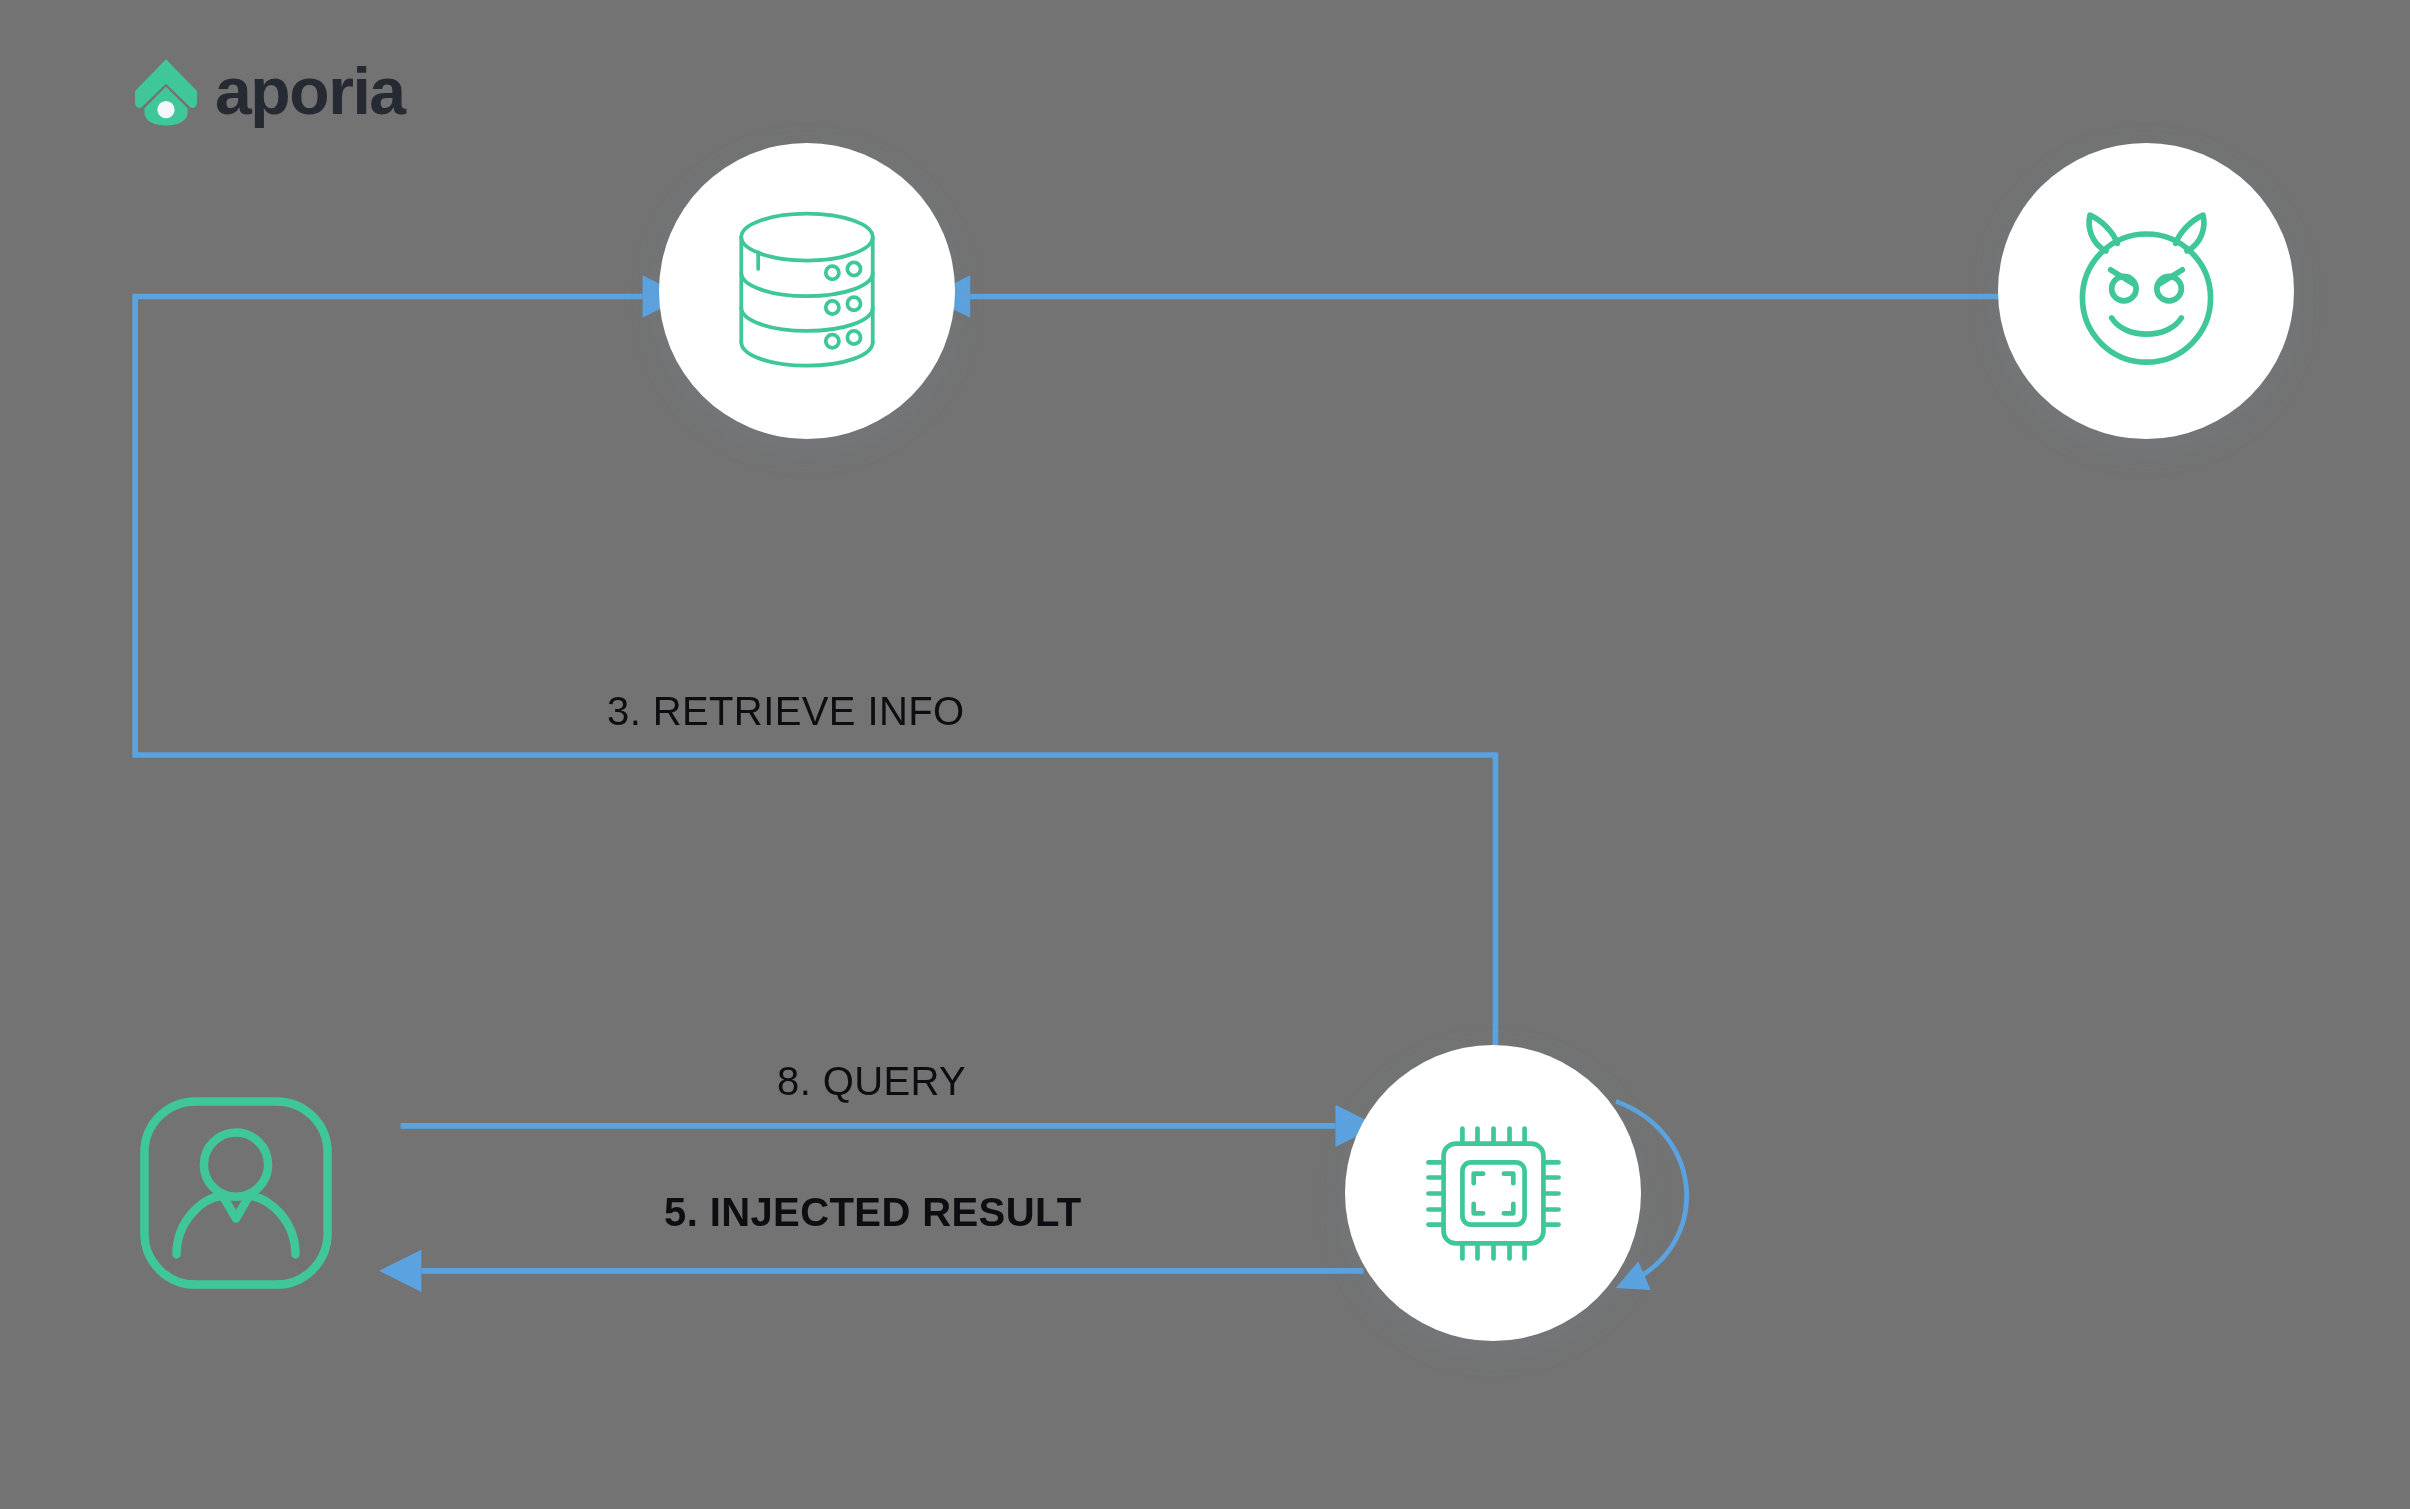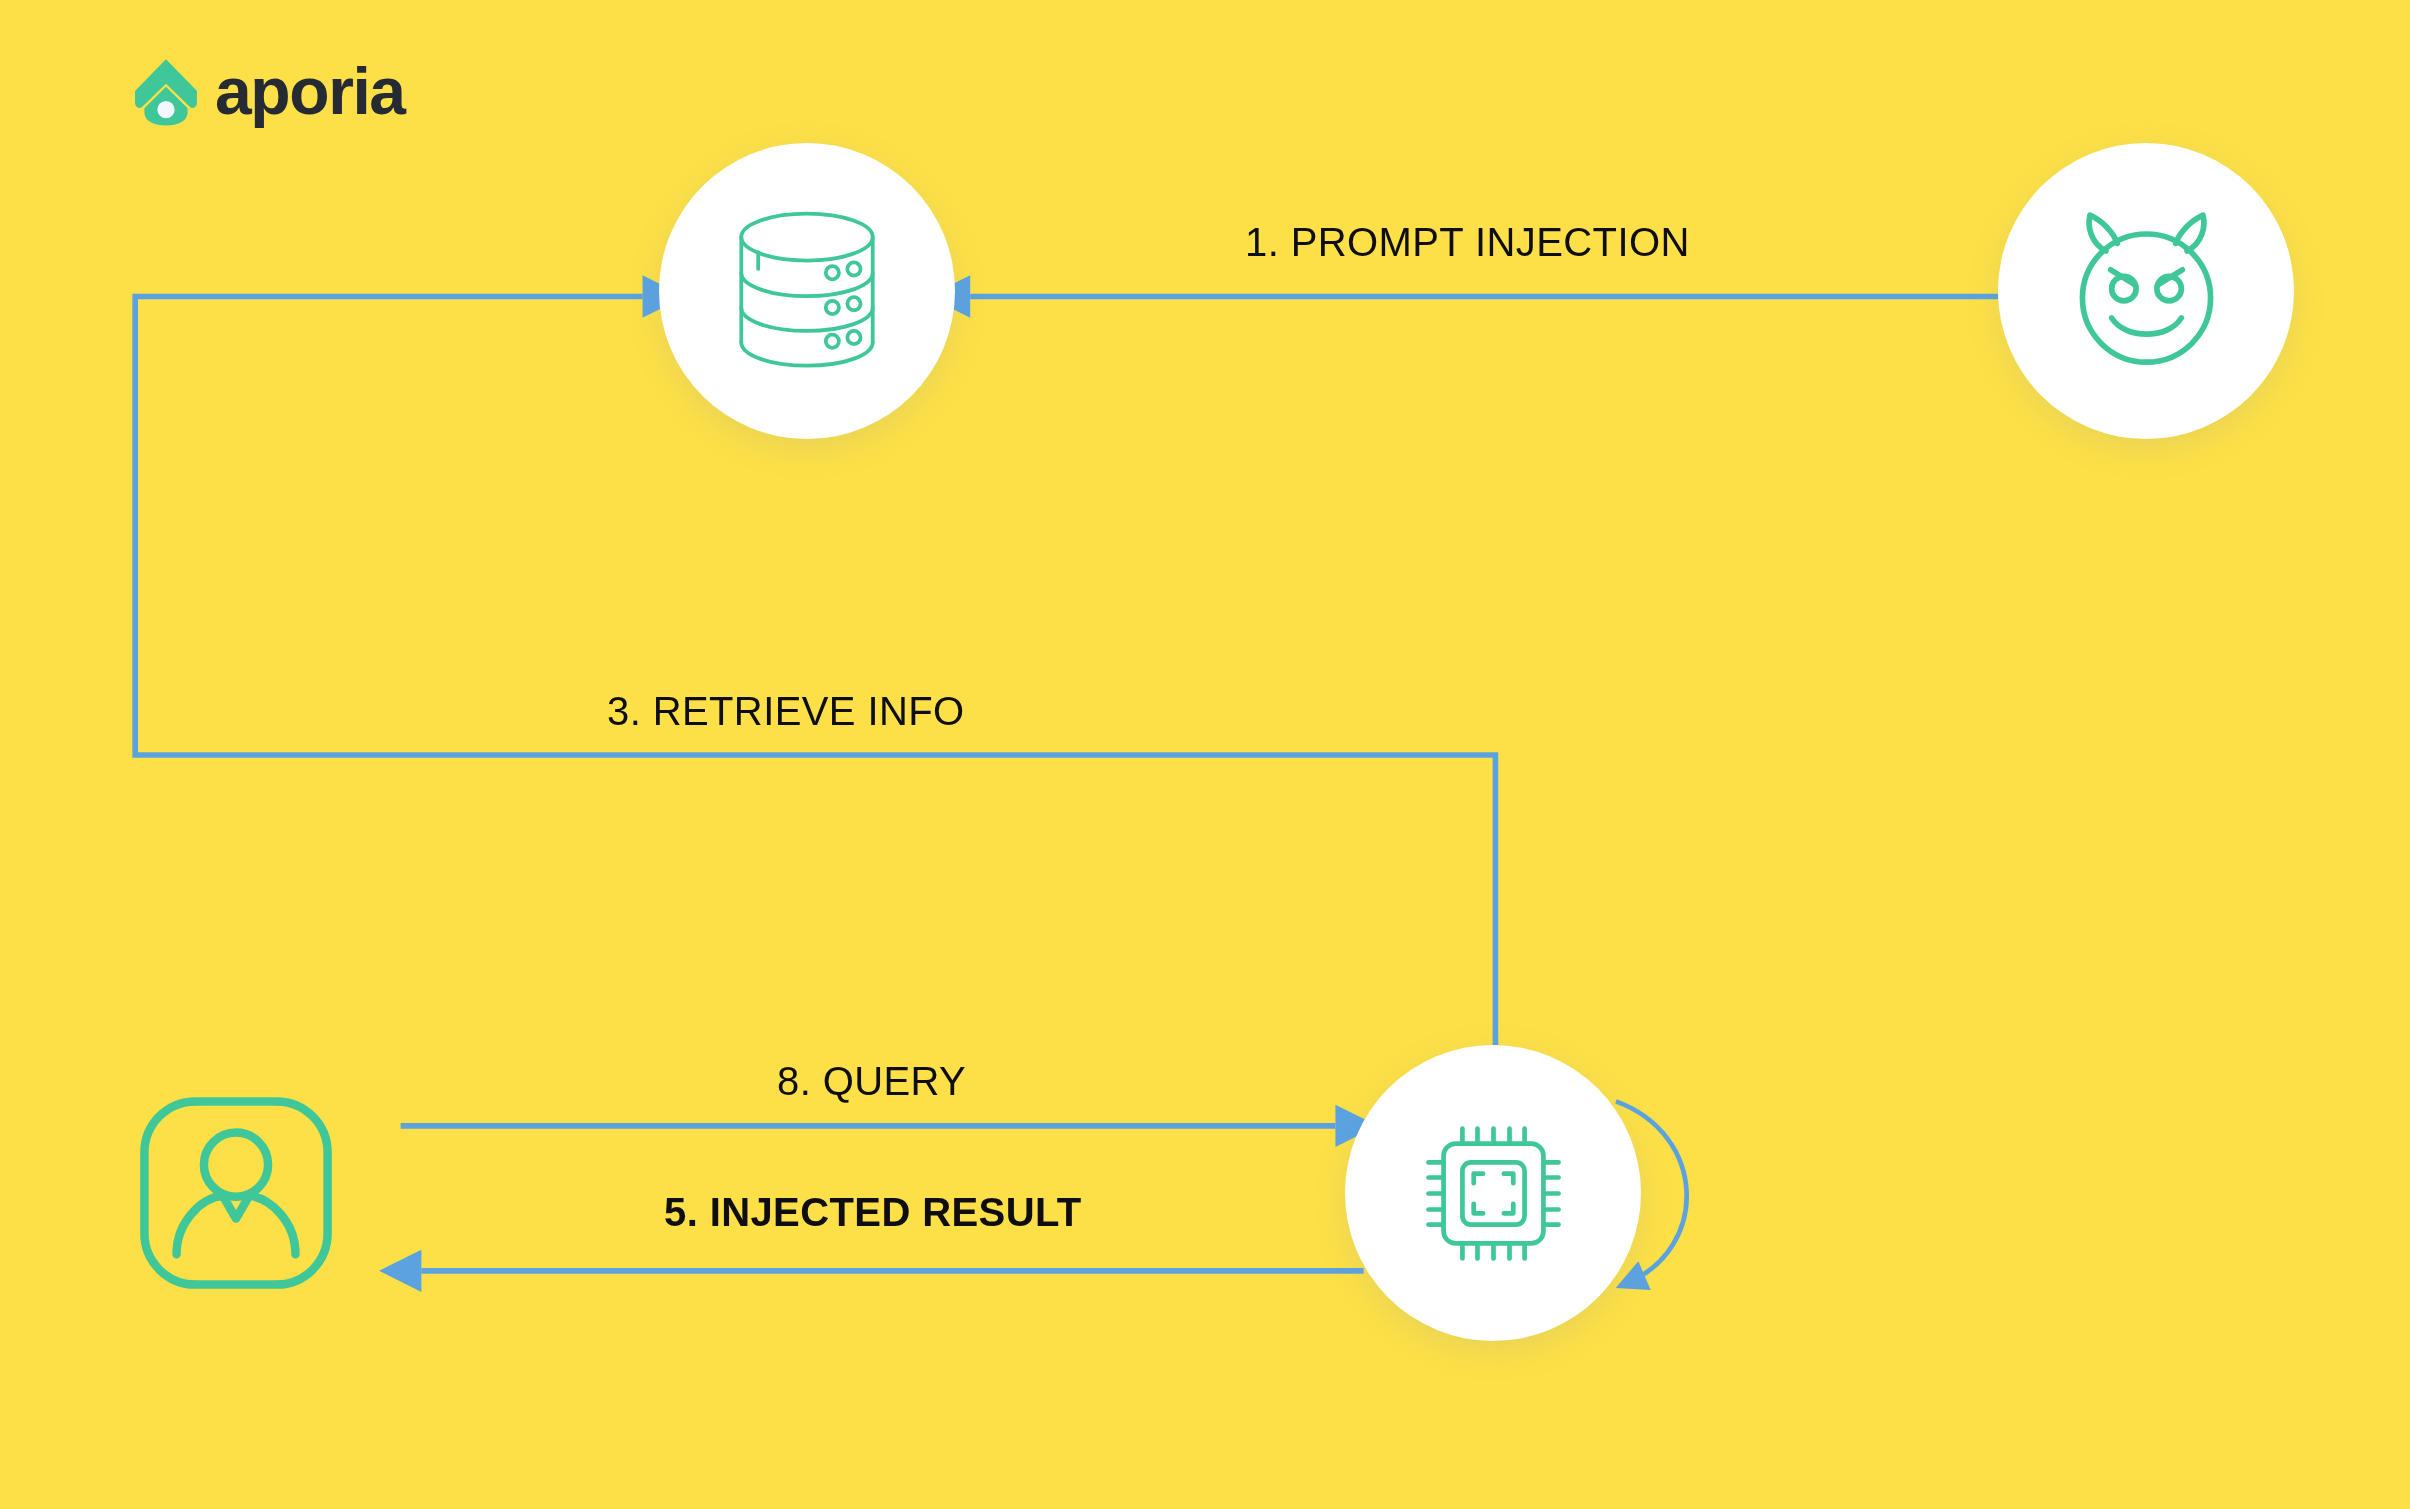--- a/index.html
+++ b/index.html
@@ -8,21 +8,21 @@
     width: 2411px;
     height: 1509px;
     background: #f4f8fc;
     font-family: "Liberation Sans", sans-serif;
     overflow: hidden;
   }
   #canvas {
     position: relative;
     width: 2411px;
     height: 1509px;
-    background: #fde047;
+    background: #737373;
   }
 
   
   #logo {
     position: absolute;
     left: 130px;
     top: 55px;
     display: flex;
     align-items: center;
     gap: 13px;
@@ -239,21 +239,20 @@
   <div id="node-user">
     <svg viewBox="0 0 214 214" xmlns="http://www.w3.org/2000/svg">
       <g fill="none" stroke="#3fc79a" stroke-width="9" stroke-linecap="round" stroke-linejoin="round">
         <rect x="10" y="10" width="194" height="194" rx="54"></rect>
         <circle cx="107" cy="77" r="34"></circle>
         <path d="M44 172 C44 137 71 112 93 110 L107 134 L121 110 C143 112 170 137 170 172"></path>
       </g>
     </svg>
   </div>
 
-  <div class="edge-label" id="label-prompt-injection">1. PROMPT INJECTION</div>
 
   <div class="edge-label" id="label-retrieve-info">3. RETRIEVE INFO</div>
 
   <div class="edge-label" id="label-query">8. QUERY</div>
 
   <div class="edge-label" id="label-injected-result">5. INJECTED RESULT</div>
 
 
 </div>
 

